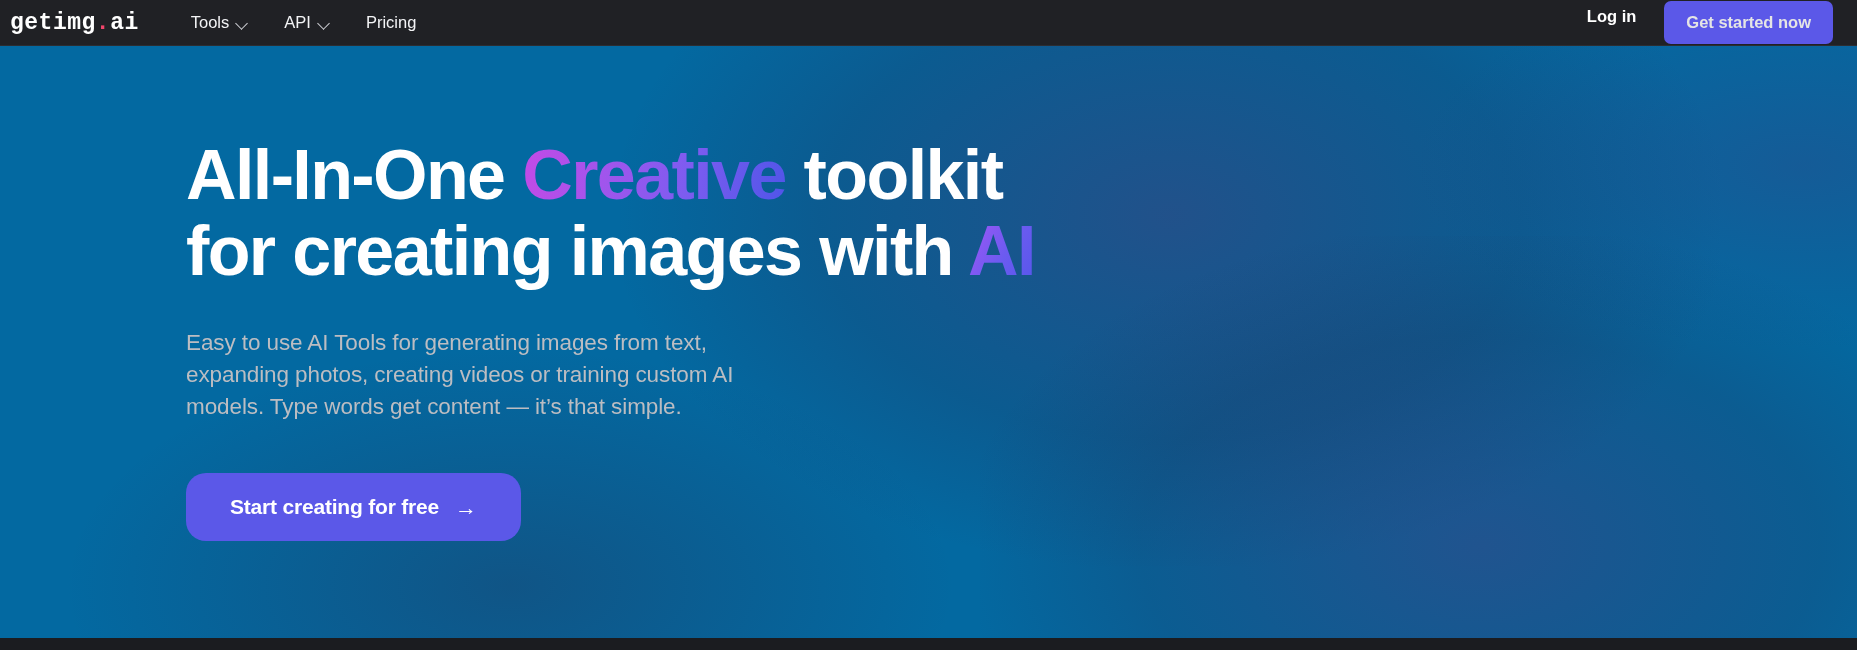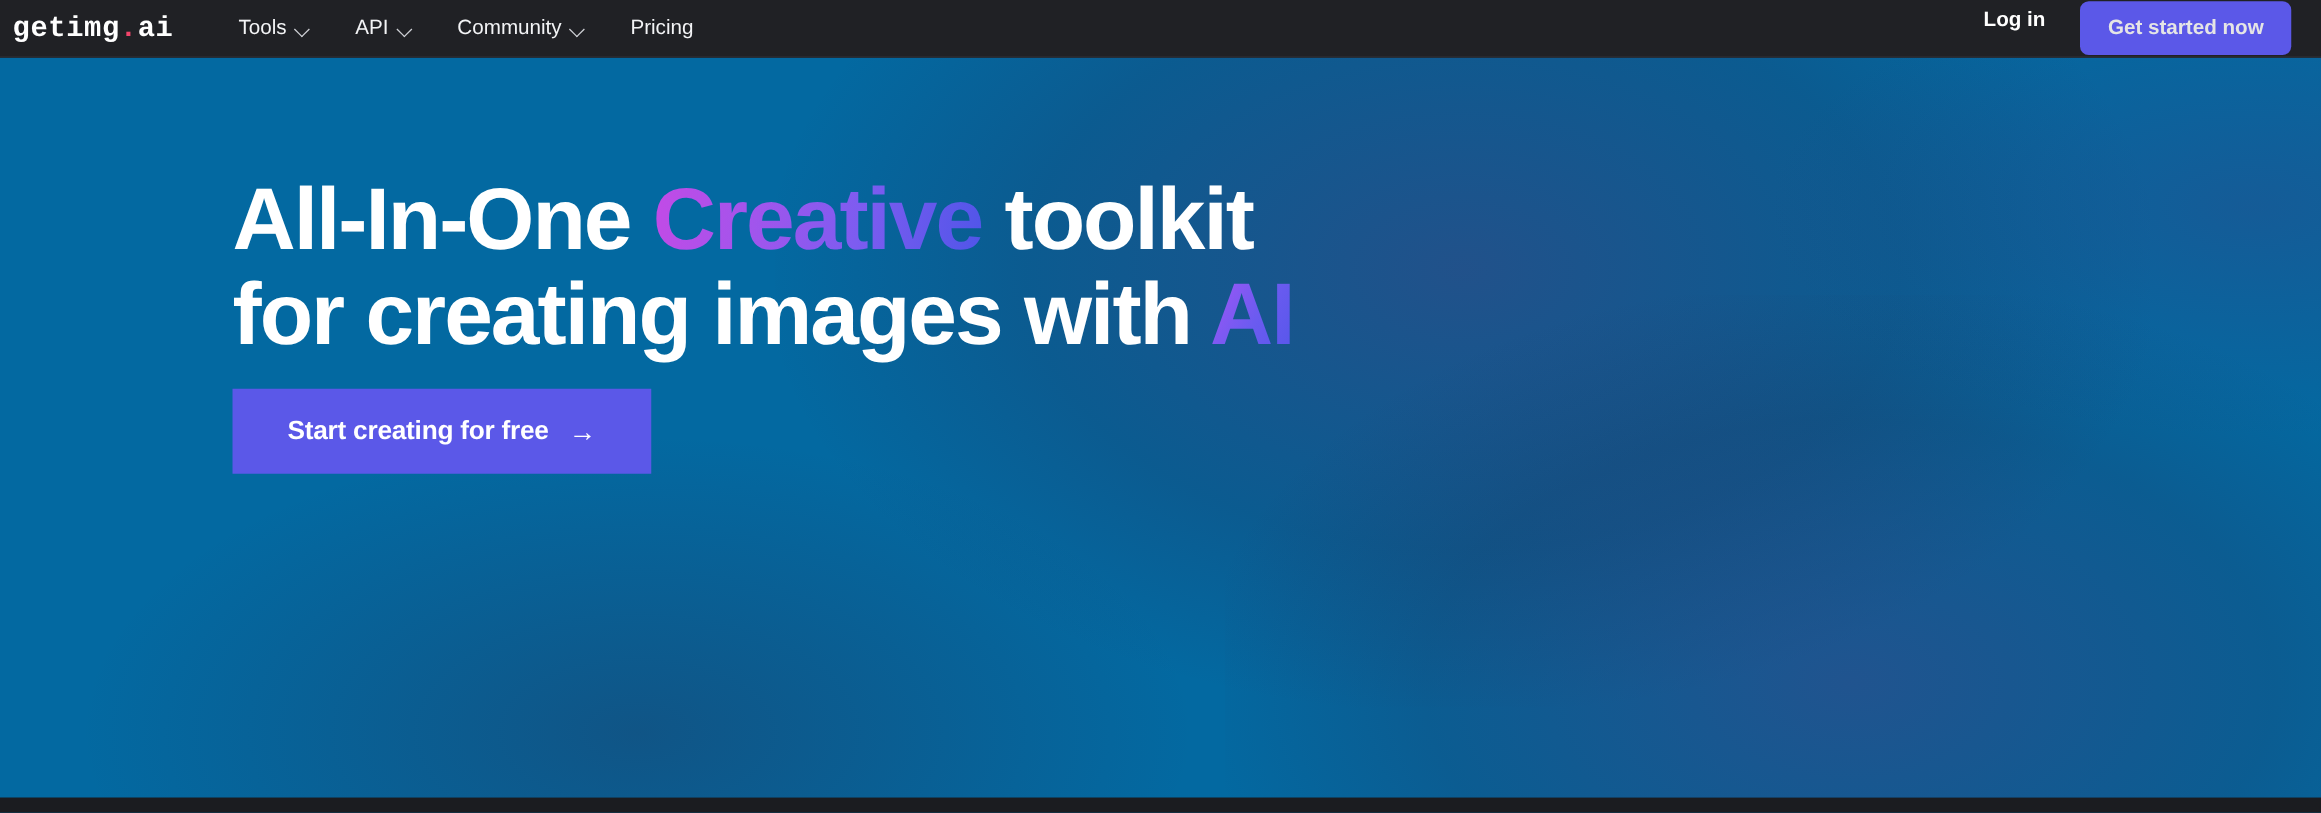--- a/index.html
+++ b/index.html
@@ -180,30 +180,30 @@
     margin-top: 38px;
     font-size: 22.5px;
     line-height: 1.42;
     font-weight: 500;
     color: #bcbdc2;
     max-width: 600px;
     letter-spacing: -0.1px;
   }
 
   .hero-cta {
-    margin-top: 22px;
+    margin-top: 50px;
     display: inline-flex;
     align-items: center;
     gap: 16px;
     background: #5b58e8;
     color: #ffffff;
     font-size: 21px;
     font-weight: 700;
     border: none;
-    border-radius: 0;
+    border-radius: 20px;
     padding: 22px 44px;
     cursor: pointer;
     font-family: "Liberation Sans", sans-serif;
     letter-spacing: -0.2px;
   }
   .hero-cta .arrow {
     font-size: 22px;
     font-weight: 400;
     line-height: 1;
     display: inline-block;
@@ -225,44 +225,41 @@
     <ul class="nav-links">
       <li class="nav-item">
         <span>Tools</span>
         <span class="chev"></span>
       </li>
       <li class="nav-item">
         <span>API</span>
         <span class="chev"></span>
       </li>
       <li class="nav-item">
-        <span>Community</span>
-        <span class="chev"></span>
-      </li>
-      <li class="nav-item">
         <span>Pricing</span>
       </li>
     </ul>
 
     <div class="nav-right">
       <a class="login-link">Log in</a>
       <button class="cta-nav">Get started now</button>
     </div>
   </nav>
 
   <section class="hero">
     <div class="glow glow-a"></div>
     <div class="glow glow-d"></div>
     <div class="glow glow-b"></div>
     <div class="glow glow-c"></div>
 
     <div class="hero-inner">
 
       <h1 class="headline"><span>All-In-One </span><span class="grad">Creative</span><span> toolkit for creating images with </span><span class="grad-ai">AI</span></h1>
 
+      <p class="subhead">Easy to use AI Tools for generating images from text, expanding photos, creating videos or training custom AI models. Type words get content — it’s that simple.</p>
 
       <button class="hero-cta">
         <span>Start creating for free</span>
         <span class="arrow">→</span>
       </button>
 
     </div>
   </section>
 
 </div>

